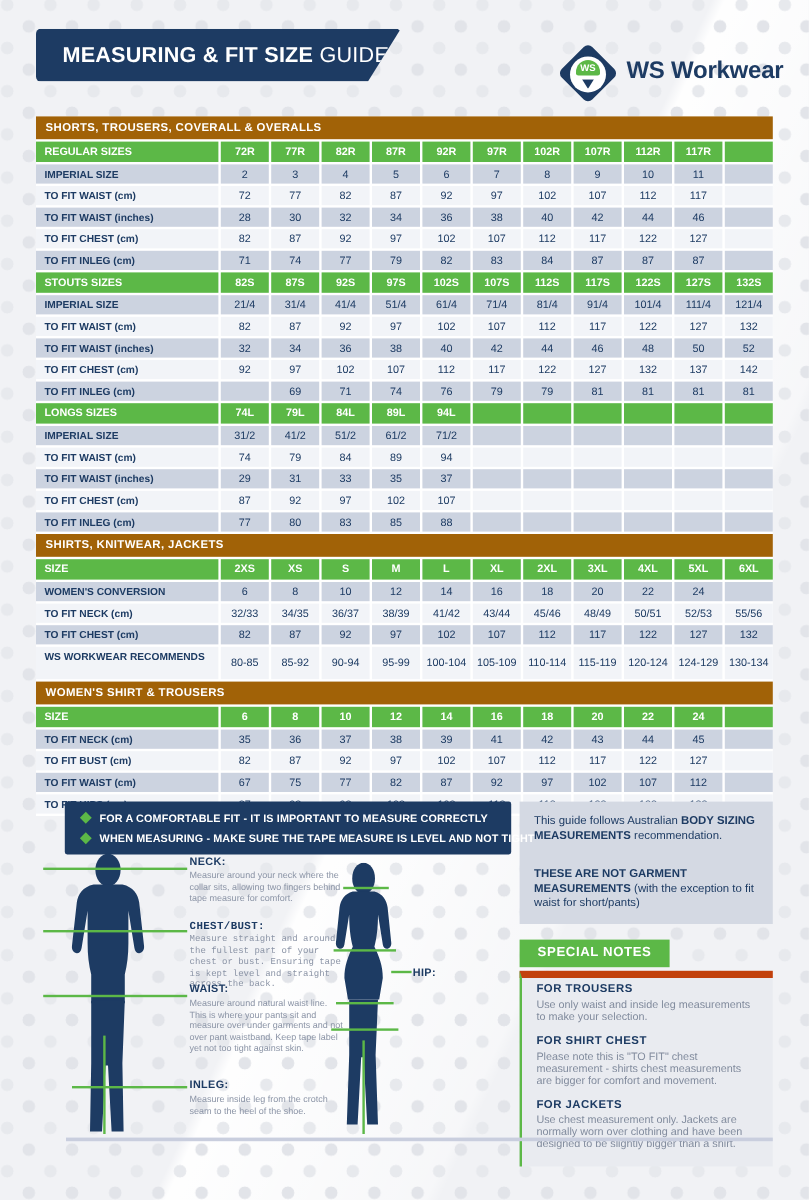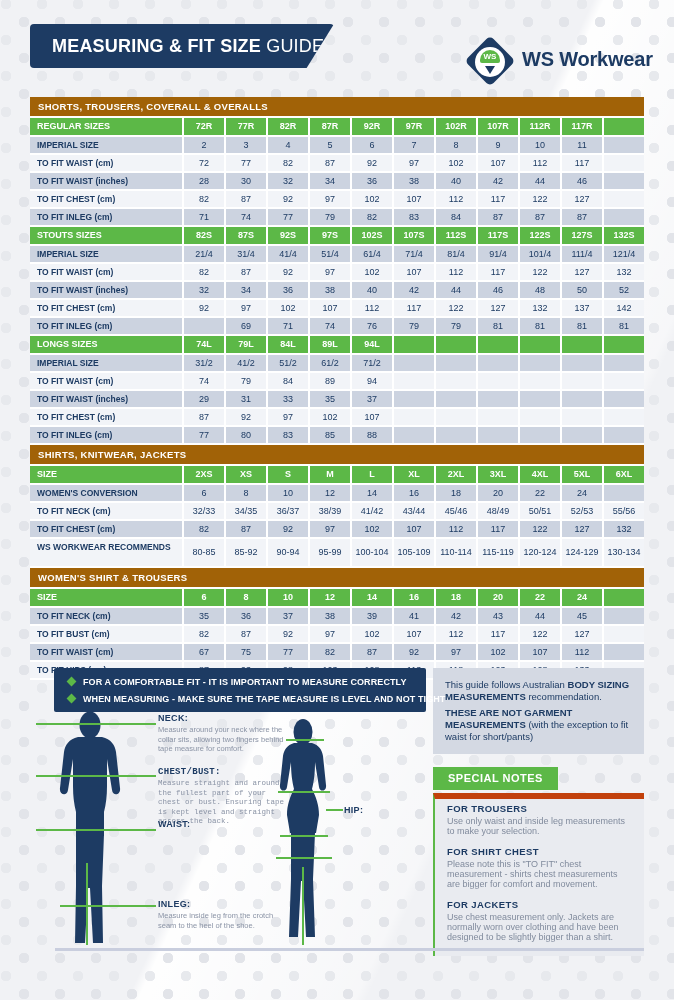--- a/index.html
+++ b/index.html
@@ -64,21 +64,21 @@
   .mp-4{left:314px;top:88px;width:92px;}
   .mline{position:absolute;background:#5cb847;height:1.5px;}
   .vline{position:absolute;background:#5cb847;width:1.5px;}
   .figure{position:absolute;}
 
   .ground{position:absolute;left:55px;top:948px;width:589px;height:3px;background:#c9cede;}
 
   
   .infobox{background:#d4d9e3;padding:11px 12px;box-sizing:border-box;color:#1d3b63;font-size:9.5px;line-height:12px;}
   .infobox p{margin:0;}
-  .infobox p + p{margin-top:4px;}
+  .infobox p + p{margin-top:20px;}
   .snbar{display:inline-block;margin-top:13px;background:#5cb847;color:#fff;font-weight:bold;font-size:11px;letter-spacing:.5px;padding:5px 15px 6px;}
   .snbox{margin-top:3px;background:#e9ebf0;border-top:6px solid #c2410c;border-left:2px solid #5cb847;padding:4px 12px;box-sizing:border-box;}
   .snitem{margin-bottom:10px;}
   .snitem b{display:block;color:#1d3b63;font-size:9.5px;letter-spacing:.4px;margin-bottom:2px;}
   .snitem p{margin:0;color:#818b9d;font-size:9px;line-height:10px;}
 </style>
 </head>
 <body>
 
 <div id="page">
@@ -491,20 +491,21 @@
       <div class="mp mp-0">
             <b>NECK:</b>
             <p>Measure around your neck where the collar sits, allowing two fingers behind tape measure for comfort.</p>
           </div>
           <div class="mp mp-1">
             <b>CHEST/BUST:</b>
             <p>Measure straight and around the fullest part of your chest or bust. Ensuring tape is kept level and straight across the back.</p>
           </div>
           <div class="mp mp-2">
             <b>WAIST:</b>
+            <p>Measure around natural waist line. This is where your pants sit and measure over under garments and not over pant waistband. Keep tape label yet not too tight against skin.</p>
           </div>
           <div class="mp mp-3">
             <b>INLEG:</b>
             <p>Measure inside leg from the crotch seam to the heel of the shoe.</p>
           </div>
           <div class="mp mp-4">
             <b>HIP:</b>
           </div>
         </div>
     </div>

